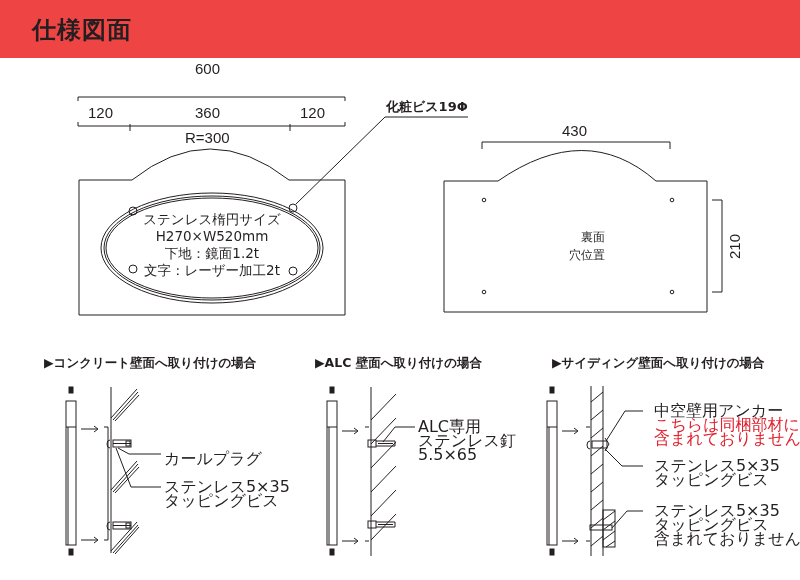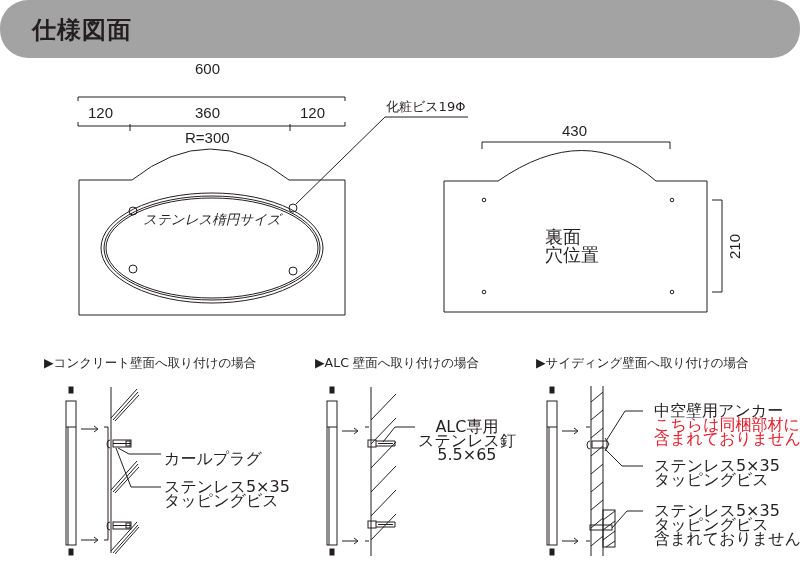--- a/index.html
+++ b/index.html
@@ -1,25 +1,25 @@
 <!DOCTYPE html>
 <html><head>
 <meta charset="utf-8">
 <style>
   html, body { margin: 0; padding: 0; background: #ffffff; }
   body { width: 800px; height: 580px; position: relative; overflow: hidden;
          font-family: "DejaVu Sans", "Liberation Sans", sans-serif; color: #231f20; }
-  .header { position: absolute; left: 0; top: 0; width: 800px; height: 58px; background: #a3a3a3; border-radius: 28px; }
+  .header { position: absolute; left: 0; top: 0; width: 800px; height: 58px; background: #ef4444; }
   .header-title { position: absolute; left: 32px; top: 14px; font-size: 24px; font-weight: bold; letter-spacing: 1px; color: #231f20; }
   svg.drawing { position: absolute; left: 0; top: 0; }
   .t { position: absolute; white-space: nowrap; color: #231f20; }
   .dim { font-size: 15px; font-family: "Liberation Sans", sans-serif; }
   .center-txt { text-align: center; line-height: 17px; font-size: 13.5px; }
-  .back-txt { text-align: left; line-height: 18px; font-size: 18px; }
-  .sec-title { font-size: 12.5px; }
+  .back-txt { text-align: right; line-height: 18px; font-size: 12px; }
+  .sec-title { font-size: 12.5px; font-weight: bold; }
   .note { font-size: 16px; line-height: 14px; }
   .red { color: #e0212e; }
   .vert { transform: rotate(-90deg); transform-origin: center; }
 </style>
 </head>
 <body>
 
 <div class="header">
   <div class="header-title">仕様図面</div>
 </div>
@@ -146,48 +146,51 @@
     <path d="M605 449 L622 466 H643"></path>
     <path d="M612 528 L627 511 H643"></path>
   </g>
 </svg>
 
 <div class="t dim" style="left:195px; top:60px;">600</div>
 <div class="t dim" style="left:88px; top:104px;">120</div>
 <div class="t dim" style="left:195px; top:104px;">360</div>
 <div class="t dim" style="left:300px; top:104px;">120</div>
 <div class="t dim" style="left:185px; top:129px;">R=300</div>
-<div class="t" style="left:386px; top:98px; font-size:13px;">化粧ビス19Φ</div>
-
-<div class="t center-txt" style="left:132px; top:211px; width:160px;font-style:italic;">
+<div class="t" style="left:386px; top:98px; font-size:13px;font-weight:bold;">化粧ビス19Φ</div>
+
+<div class="t center-txt" style="left:132px; top:211px; width:160px;">
   <div>ステンレス楕円サイズ</div>
+  <div>H270×W520mm</div>
+  <div>下地：鏡面1.2t</div>
+  <div>文字：レーザー加工2t</div>
 </div>
 
 <div class="t dim" style="left:562px; top:122px;">430</div>
 <div class="t dim vert" style="left:722px; top:238px;">210</div>
 <div class="t back-txt" style="left:545px; top:228px; width:60px;">
   <div>裏面</div>
   <div>穴位置</div>
 </div>
 
 <div class="t sec-title" style="left:44px; top:355px;">▶コンクリート壁面へ取り付けの場合</div>
 <div class="t note" style="left:164px; top:452px;">カールプラグ</div>
 <div class="t note" style="left:164px; top:480px;">
   <div>ステンレス5×35</div>
   <div>タッピングビス</div>
 </div>
 
 <div class="t sec-title" style="left:315px; top:355px;">▶ALC 壁面へ取り付けの場合</div>
-<div class="t note" style="left:418px; top:420px;text-align:center;">
+<div class="t note" style="left:418px; top:420px;">
   <div>ALC専用</div>
   <div>ステンレス釘</div>
   <div>5.5×65</div>
 </div>
 
-<div class="t sec-title" style="left:536px; top:355px;">▶サイディング壁面へ取り付けの場合</div>
+<div class="t sec-title" style="left:552px; top:355px;">▶サイディング壁面へ取り付けの場合</div>
 <div class="t note" style="left:654px; top:404px;">
   <div>中空壁用アンカー</div>
   <div class="red">こちらは同梱部材に</div>
   <div class="red">含まれておりません</div>
 </div>
 <div class="t note" style="left:654px; top:459px;">
   <div>ステンレス5×35</div>
   <div>タッピングビス</div>
 </div>
 <div class="t note" style="left:654px; top:504px;">

